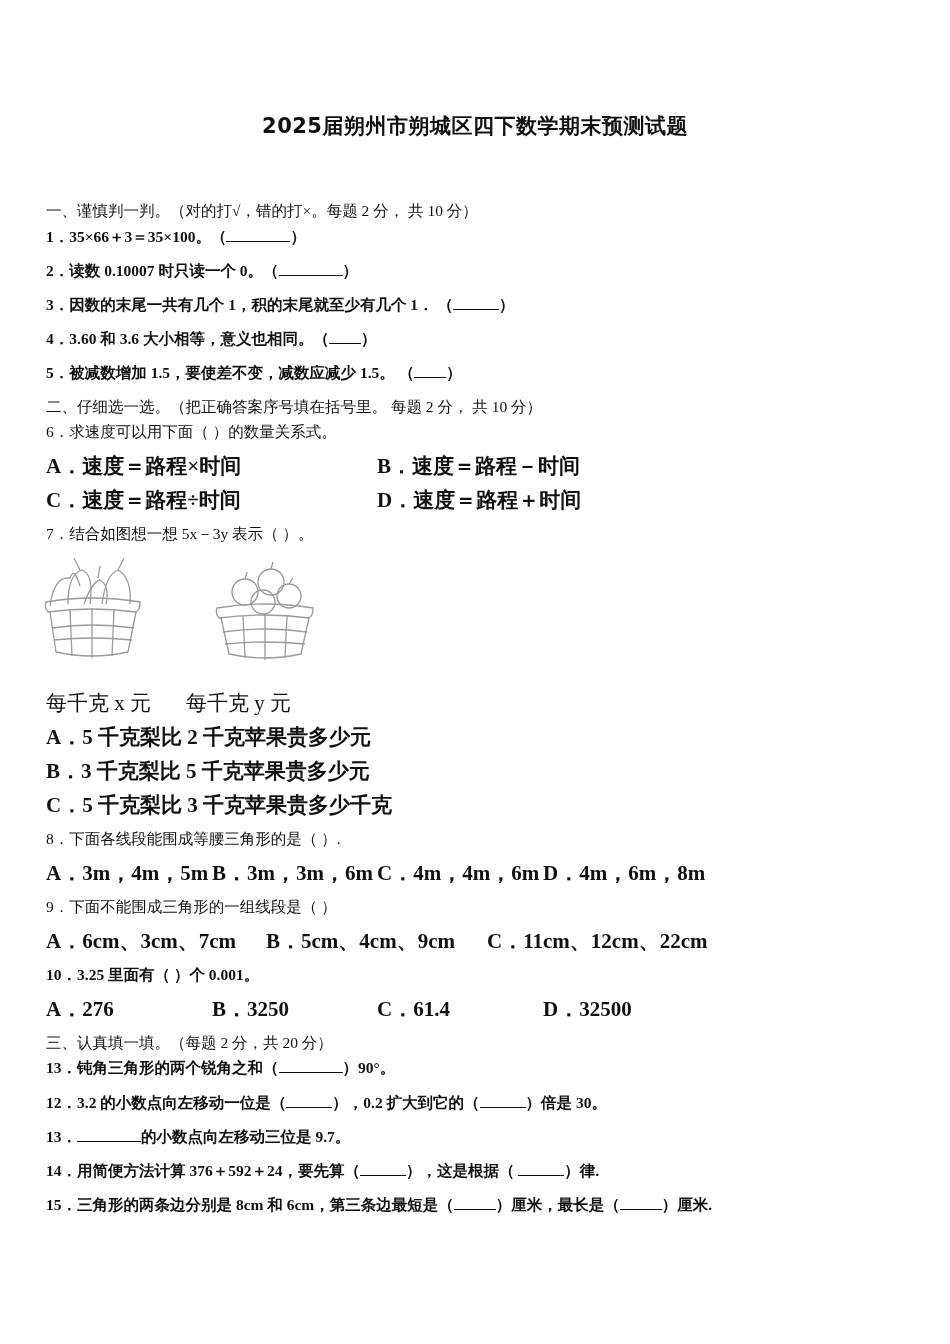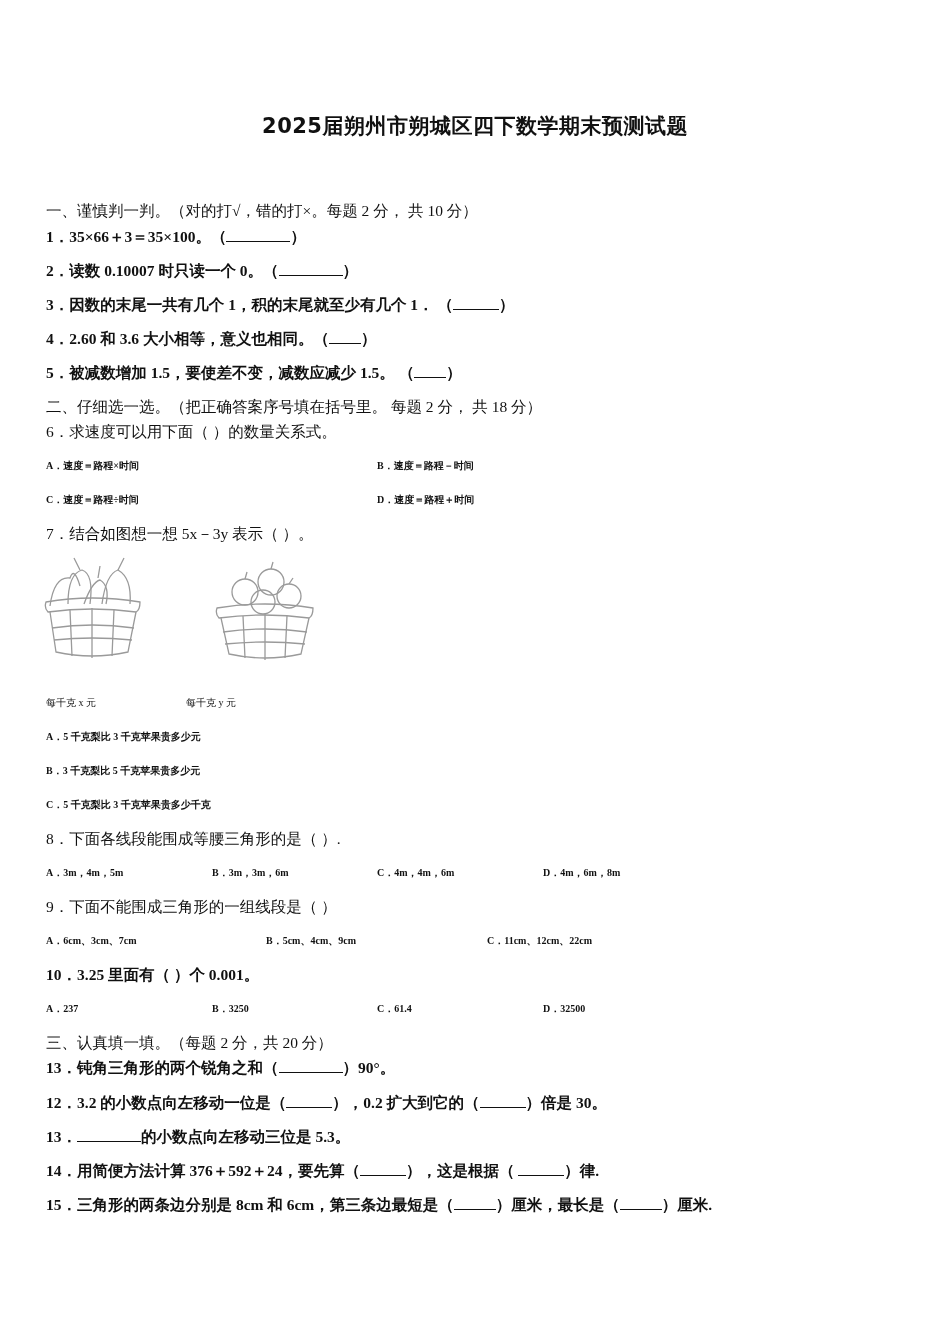--- a/index.html
+++ b/index.html
@@ -3,47 +3,47 @@
 <meta charset="utf-8">
 <style>
   html, body { margin:0; padding:0; background:#ffffff; }
   body { width:950px; height:1344px; position:relative; overflow:hidden;
          font-family: "Liberation Serif", "DejaVu Serif", serif; color:#111; }
   .title { position:absolute; top:112px; left:0; width:950px; text-align:center;
            font-family:"DejaVu Sans","Liberation Sans",sans-serif; font-weight:bold; font-size:21px; letter-spacing:0.5px; }
   .line { position:absolute; left:46px; font-size:15.5px; white-space:nowrap; line-height:20px; }
   .b { font-weight:bold; }
   .sec { font-size:15.5px; }
-  .opt { position:absolute; font-size:10px; white-space:nowrap; line-height:20px;text-align:right; }
+  .opt { position:absolute; font-size:21px; white-space:nowrap; line-height:20px;text-align:right; }
   .blank { display:inline-block; border-bottom:1.3px solid #111; height:14px; vertical-align:baseline; }
   .basket { position:absolute; }
 </style>
 </head>
 <body>
 
 <div class="title">2025届朔州市朔城区四下数学期末预测试题</div>
 
 <div class="line sec" style="top:201px">一、谨慎判一判。（对的打√，错的打×。每题 2 分， 共 10 分）</div>
 <div class="line b" style="top:227px">
   <span>1．35×66＋3＝35×100。（</span><span class="blank" style="width:64px"></span><span>）</span>
 </div>
 <div class="line b" style="top:261px">
   <span>2．读数 0.10007 时只读一个 0。（</span><span class="blank" style="width:64px"></span><span>）</span>
 </div>
 <div class="line b" style="top:295px">
   <span>3．因数的末尾一共有几个 1，积的末尾就至少有几个 1．  （</span><span class="blank" style="width:46px"></span><span>）</span>
 </div>
 <div class="line b" style="top:329px">
-  <span>4．2.60 和 3.6 大小相等，意义也相同。（</span><span class="blank" style="width:32px"></span><span>）</span>
+  <span>4．3.60 和 3.6 大小相等，意义也相同。（</span><span class="blank" style="width:32px"></span><span>）</span>
 </div>
 <div class="line b" style="top:363px">
   <span>5．被减数增加 1.5，要使差不变，减数应减少 1.5。 （</span><span class="blank" style="width:32px"></span><span>）</span>
 </div>
 
-<div class="line sec" style="top:397px">二、仔细选一选。（把正确答案序号填在括号里。 每题 2 分， 共 18 分）</div>
+<div class="line sec" style="top:397px">二、仔细选一选。（把正确答案序号填在括号里。 每题 2 分， 共 10 分）</div>
 <div class="line" style="top:422px">6．求速度可以用下面（    ）的数量关系式。</div>
 <div class="opt b" style="top:456px; left:46px">A．速度＝路程×时间</div>
 <div class="opt b" style="top:456px; left:377px">B．速度＝路程－时间</div>
 <div class="opt b" style="top:490px; left:46px">C．速度＝路程÷时间</div>
 <div class="opt b" style="top:490px; left:377px">D．速度＝路程＋时间</div>
 
 <div class="line" style="top:524px">7．结合如图想一想 5x－3y 表示（    ）。</div>
 
 <svg class="basket" style="left:44px; top:556px" width="100" height="110" viewBox="0 0 100 110">
   <g fill="none" stroke="#9a9a9a" stroke-width="1.3">
@@ -69,49 +69,49 @@
     <path d="M4 48 Q52 40 100 48 Q100 56 96 58 Q52 52 6 58 Q2 54 4 48 Z"></path>
     <path d="M8 58 L16 94 Q52 102 88 94 L96 58"></path>
     <path d="M10 72 Q52 66 94 72 M12 84 Q52 80 92 84"></path>
     <path d="M30 56 L32 98 M52 54 L52 100 M74 56 L72 98"></path>
   </g>
 </svg>
 
 <div class="opt" style="top:693px; left:46px">每千克 x 元</div>
 <div class="opt" style="top:693px; left:186px">每千克 y 元</div>
 
-<div class="opt b" style="top:727px; left:46px">A．5 千克梨比 3 千克苹果贵多少元</div>
+<div class="opt b" style="top:727px; left:46px">A．5 千克梨比 2 千克苹果贵多少元</div>
 <div class="opt b" style="top:761px; left:46px">B．3 千克梨比 5 千克苹果贵多少元</div>
 <div class="opt b" style="top:795px; left:46px">C．5 千克梨比 3 千克苹果贵多少千克</div>
 
 <div class="line" style="top:829px">8．下面各线段能围成等腰三角形的是（    ）.</div>
 <div class="opt b" style="top:863px; left:46px">A．3m，4m，5m</div>
 <div class="opt b" style="top:863px; left:212px">B．3m，3m，6m</div>
 <div class="opt b" style="top:863px; left:377px">C．4m，4m，6m</div>
 <div class="opt b" style="top:863px; left:543px">D．4m，6m，8m</div>
 
 <div class="line" style="top:897px">9．下面不能围成三角形的一组线段是（                    ）</div>
 <div class="opt b" style="top:931px; left:46px">A．6cm、3cm、7cm</div>
 <div class="opt b" style="top:931px; left:266px">B．5cm、4cm、9cm</div>
 <div class="opt b" style="top:931px; left:487px">C．11cm、12cm、22cm</div>
 
 <div class="line b" style="top:965px">10．3.25 里面有（    ）个 0.001。</div>
-<div class="opt b" style="top:999px; left:46px">A．237</div>
+<div class="opt b" style="top:999px; left:46px">A．276</div>
 <div class="opt b" style="top:999px; left:212px">B．3250</div>
 <div class="opt b" style="top:999px; left:377px">C．61.4</div>
 <div class="opt b" style="top:999px; left:543px">D．32500</div>
 
 <div class="line sec" style="top:1033px">三、认真填一填。（每题 2 分，共 20 分）</div>
 <div class="line b" style="top:1058px">
   <span>13．钝角三角形的两个锐角之和（</span><span class="blank" style="width:64px"></span><span>）90°。</span>
 </div>
 <div class="line b" style="top:1093px">
   <span>12．3.2 的小数点向左移动一位是（</span><span class="blank" style="width:46px"></span><span>），0.2 扩大到它的（</span><span class="blank" style="width:46px"></span><span>）倍是 30。</span>
 </div>
 <div class="line b" style="top:1127px">
-  <span>13．</span><span class="blank" style="width:64px"></span><span>的小数点向左移动三位是 5.3。</span>
+  <span>13．</span><span class="blank" style="width:64px"></span><span>的小数点向左移动三位是 9.7。</span>
 </div>
 <div class="line b" style="top:1161px">
   <span>14．用简便方法计算 376＋592＋24，要先算（</span><span class="blank" style="width:46px"></span><span>），这是根据（ </span><span class="blank" style="width:46px"></span><span>）律.</span>
 </div>
 <div class="line b" style="top:1195px">
   <span>15．三角形的两条边分别是 8cm 和 6cm，第三条边最短是（</span><span class="blank" style="width:42px"></span><span>）厘米，最长是（</span><span class="blank" style="width:42px"></span><span>）厘米.</span>
 </div>
 
 </body></html>

